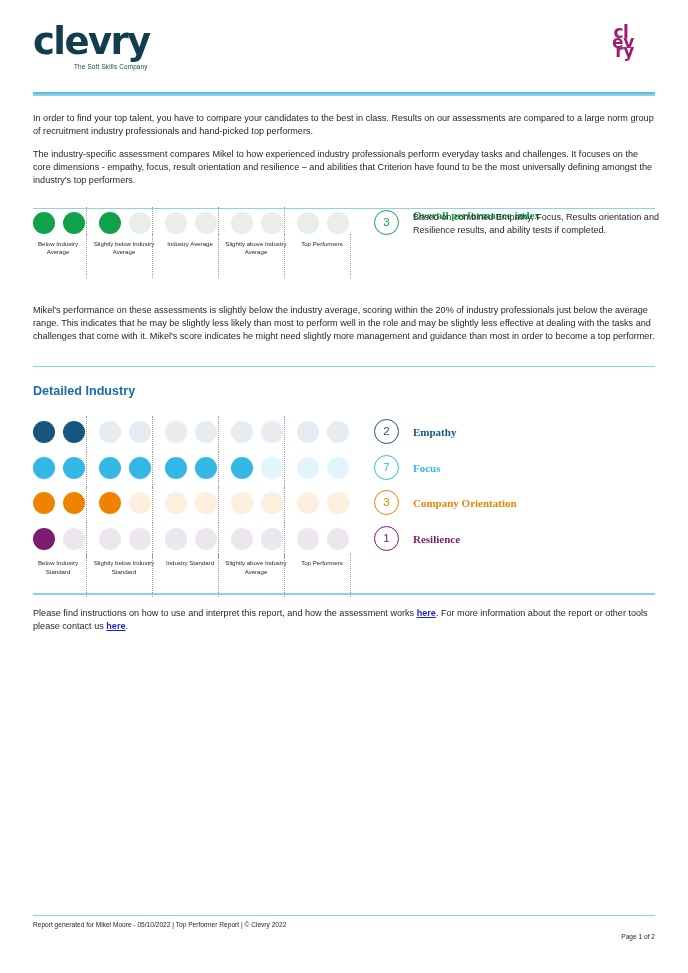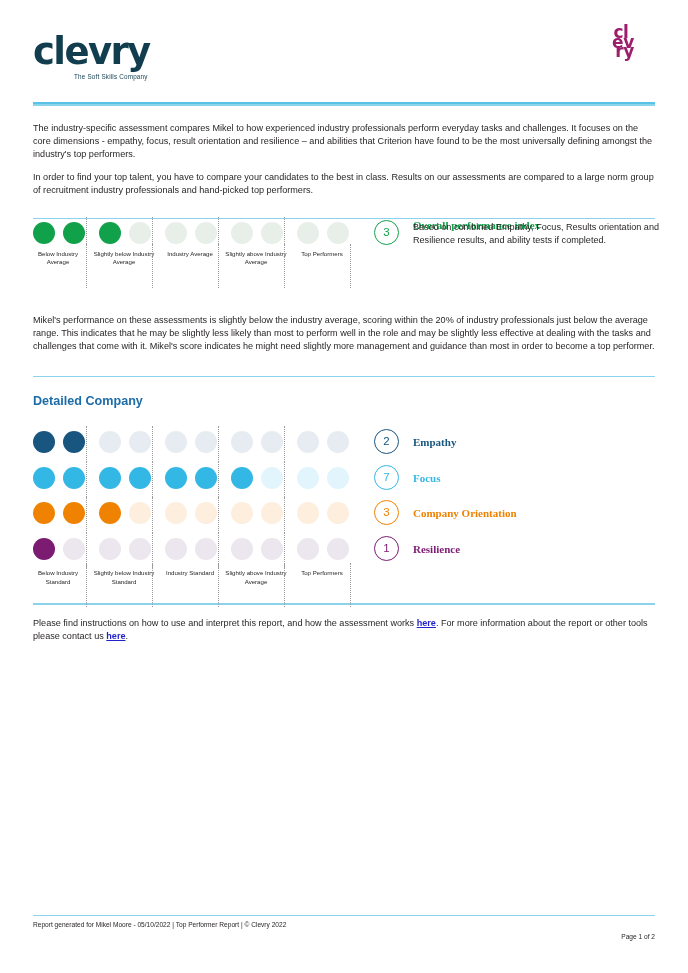--- a/index.html
+++ b/index.html
@@ -6,21 +6,21 @@
   body{
     width:688px;height:973px;
     background:#ffffff;
     font-family:"Liberation Sans", sans-serif;
     color:#231f20;
     overflow:hidden;
   }
   .page{position:relative;width:688px;height:973px;box-sizing:border-box;padding:0 33px;}
 
   
-  .header{position:relative;height:70px;padding-top:32px;}
+  .header{position:relative;height:70px;padding-top:22px;}
   .logo-wrap{display:inline-block;}
   .logo-text{
     font-family:"DejaVu Sans", sans-serif;
     font-size:37px;font-weight:bold;color:#123d4e;
     letter-spacing:-1.6px;line-height:40px;
   }
   .logo-sub{
     font-size:6.3px;color:#123d4e;letter-spacing:.2px;
     text-align:right;margin-top:1px;padding-right:2px;
   }
@@ -111,22 +111,22 @@
       <span class="r1">cl</span>
       <span class="r2">ev</span>
       <span class="r3">ry</span>
     </div>
   </div>
   <div class="rule"></div>
 
   <div class="rule thin"></div>
 
   <div style="height:16px"></div>
+  <p class="body">In order to find your top talent, you have to compare your candidates to the best in class. Results on our assessments are compared to a large norm group of recruitment industry professionals and hand-picked top performers.</p>
   <p class="body">The industry-specific assessment compares Mikel to how experienced industry professionals perform everyday tasks and challenges. It focuses on the core dimensions - empathy, focus, result orientation and resilience – and abilities that Criterion have found to be the most universally defining amongst the industry's top performers.</p>
-  <p class="body">In order to find your top talent, you have to compare your candidates to the best in class. Results on our assessments are compared to a large norm group of recruitment industry professionals and hand-picked top performers.</p>
 
   <div style="height:10px"></div>
   <div class="rule thin"></div>
 
 
   <div id="index-block">
     <div class="scale-rows">
       <div class="dot-row" id="index-dots">
           <div class="dot" style="left: 0px; background: rgb(18, 161, 75);"></div>
           <div class="dot" style="left: 30px; background: rgb(18, 161, 75);"></div>
@@ -160,21 +160,21 @@
     <div class="score-circle" id="index-score" style="left:341px;top:1px;border-color:#12a14b;color:#12a14b;">3</div>
     <div class="legend-title" style="left:380px;top:0;color:#12a14b;">Overall performance index</div>
     <div class="legend-body" style="left:380px;top:2px;width:270px;">Based on combined Empathy, Focus, Results orientation and Resilience results, and ability tests if completed.</div>
   </div>
 
   <p class="body">Mikel's performance on these assessments is slightly below the industry average, scoring within the 20% of industry professionals just below the average range. This indicates that he may be slightly less likely than most to perform well in the role and may be slightly less effective at dealing with the tasks and challenges that come with it. Mikel's score indicates he might need slightly more management and guidance than most in order to become a top performer.</p>
 
   <div style="height:12px"></div>
   <div class="rule thin"></div>
 
-  <div class="section-head">Detailed Company</div>
+  <div class="section-head">Detailed Industry</div>
 
   <div style="height:6px"></div>
   <div id="detail-block">
     <div class="scale-rows" id="detail-rows">
         <div class="dot-row" style="position: absolute; left: 0px; top: 0px; width: 316px;">
           <div class="dot" style="left: 0px; background: rgb(24, 85, 127);"></div>
           <div class="dot" style="left: 30px; background: rgb(24, 85, 127);"></div>
           <div class="dot" style="left: 66px; background: rgb(231, 236, 242);"></div>
           <div class="dot" style="left: 96px; background: rgb(231, 236, 242);"></div>
           <div class="dot" style="left: 132px; background: rgb(231, 236, 242);"></div>

